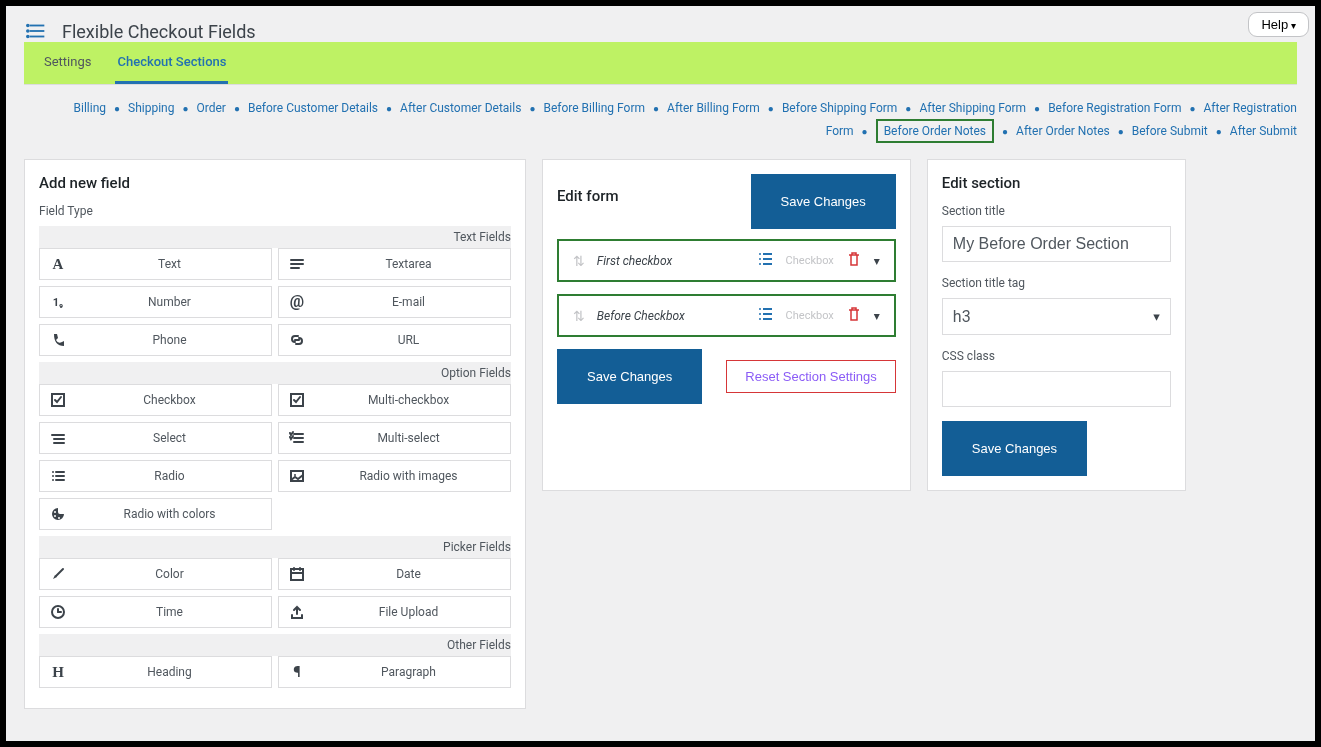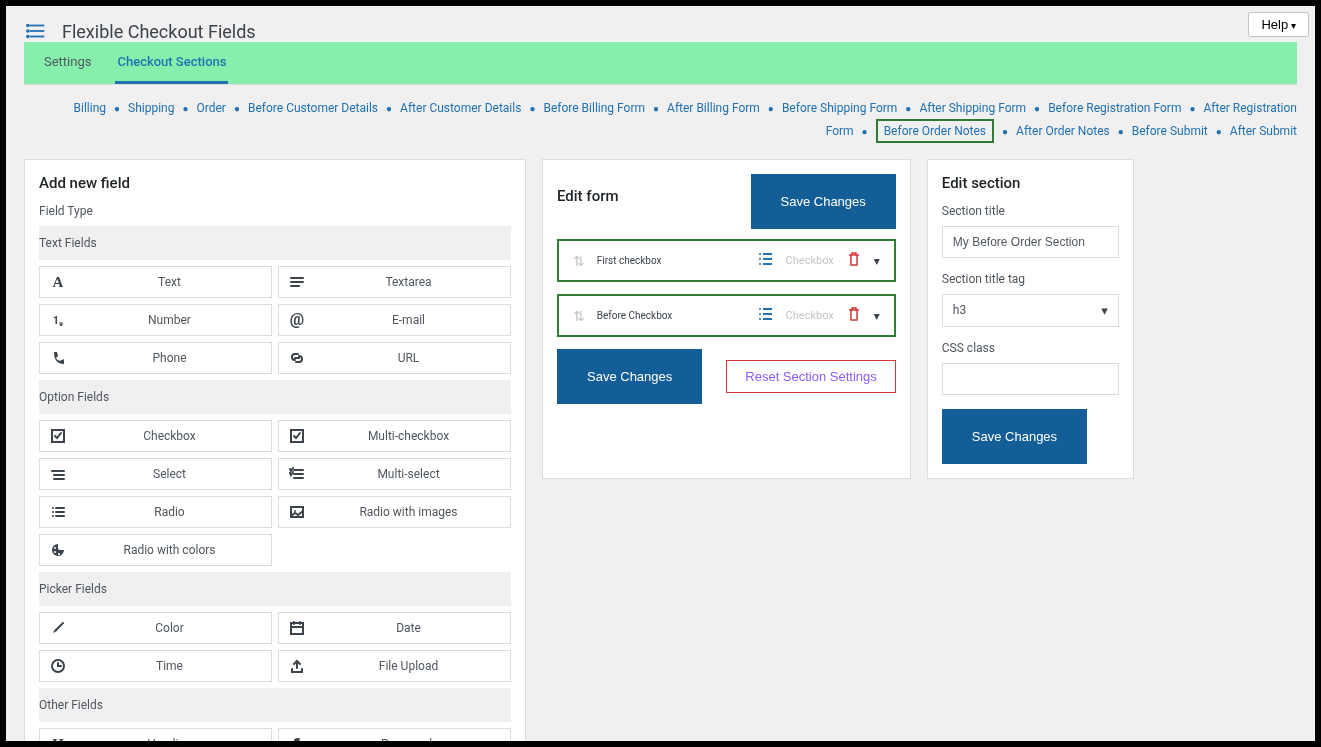--- a/index.html
+++ b/index.html
@@ -1,64 +1,64 @@
 <!DOCTYPE html>
 <html><head>
 <meta charset="utf-8">
 <style>
   * { box-sizing: border-box; margin: 0; padding: 0; }
   body { font-family: -apple-system, BlinkMacSystemFont, "Segoe UI", Roboto, sans-serif; font-size: 13px; color: #3c434a; }
   .outer { background: #000; padding: 6px; width: 1321px; height: 747px; }
   .app { background: #f0f0f1; width: 100%; height: 100%; position: relative; overflow: hidden; }
 
-  .help-btn { position: absolute; top: 6px; right: 6px; background: #fff; border: 1px solid #c3c4c7; padding: 4px 12px; font-size: 13px; cursor: pointer; border-radius: 2px; }
+  .help-btn { position: absolute; top: 6px; right: 6px; background: #fff; border: 1px solid #c3c4c7; padding: 4px 12px; font-size: 13px; cursor: pointer; border-radius: 9px; }
   .help-btn::after { content: " ▾"; font-size: 10px; }
 
   .page-header { display: flex; align-items: center; gap: 14px; padding: 14px 20px 0; }
   .page-header svg { flex: 0 0 auto; }
   .page-title { font-size: 18px; font-weight: 400; color: #3c434a; }
 
-  .tabs { display: flex; gap: 22px; background: #86efac; padding: 0 18px; border-bottom: 1px solid #dcdcde; margin: 0 18px; }
+  .tabs { display: flex; gap: 22px; background: #bef264; padding: 0 18px; border-bottom: 1px solid #dcdcde; margin: 0 18px; }
   .tab { padding: 12px 2px; font-size: 13px; color: #50575e; cursor: pointer; border-bottom: 3px solid transparent; }
   .tab.active { color: #2271b1; border-bottom-color: #2271b1; font-weight: 500; }
 
   .section-nav { padding: 12px 18px 8px 36px; font-size: 12px; line-height: 22px; text-align: right; }
   .section-nav a { color: #2271b1; text-decoration: none; cursor: pointer; }
   .section-nav a.boxed { border: 2px solid #2e7d32; padding: 3px 6px; }
   .section-nav .sep { color: #2271b1; margin: 0 8px; font-size: 10px; }
 
   .cols { display: flex; gap: 16px; padding: 8px 18px 18px; align-items: flex-start; }
   .panel { background: #fff; border: 1px solid #dcdcde; }
   .left { width: 502px; }
   .right { flex: 1; display: flex; gap: 16px; }
   .panel-inner { padding: 14px; }
   .panel h2 { font-size: 15px; font-weight: 500; margin-bottom: 12px; color: #1d2327; }
 
   .label { font-size: 12px; color: #50575e; margin-bottom: 8px; display: block; }
-  .cat-header { background: #f0f0f1; text-align: left; font-size: 12px; color: #50575e; padding: 10px 0; margin-bottom: 6px; }
+  .cat-header { background: #f0f0f1; text-align: right; font-size: 12px; color: #50575e; padding: 4px 0; }
   .grid2 { display: grid; grid-template-columns: 1fr 1fr; gap: 6px; margin-bottom: 6px; }
   .ft-btn { position: relative; border: 1px solid #dcdcde; background: #fff; padding: 8px 10px 8px 38px; text-align: center; font-size: 12px; color: #50575e; cursor: pointer; }
   .ft-btn .ico { position: absolute; left: 10px; top: 50%; transform: translateY(-50%); width: 16px; height: 16px; display: flex; align-items: center; justify-content: center; color: #3c434a; }
   .single-col { grid-column: 1 / 2; }
 
   .edit-form-head { display: flex; justify-content: space-between; align-items: center; margin-bottom: 10px; }
   .btn-primary { background: #135e96; color: #fff; border: none; padding: 20px 30px; font-size: 13px; cursor: pointer; }
   .btn-danger-outline { background: #fff; color: #8b5cf6; border: 1px solid #d63638; padding: 8px 18px; font-size: 13px; cursor: pointer; margin-left: 24px; }
 
   .field-row { border: 2px solid #2e7d32; background: #fff; margin-bottom: 12px; display: flex; align-items: center; padding: 10px 14px; gap: 12px; }
   .drag { color: #c3c4c7; font-size: 14px; cursor: grab; }
-  .field-name { flex: 1; font-size: 10px; color: #3c434a; }
+  .field-name { flex: 1; font-size: 12px; color: #3c434a; font-style: italic; }
   .field-type-icon { color: #2271b1; }
   .field-type-text { color: #c3c4c7; font-size: 11px; }
   .trash { color: #d63638; cursor: pointer; }
   .chev { cursor: pointer; font-size: 12px; }
 
   .form-actions { display: flex; justify-content: space-between; align-items: center; margin-top: 10px; }
 
-  .input, .select-wrap { border: 1px solid #dcdcde; width: 100%; padding: 8px 10px; font-size: 12px; color: #50575e; background: #fff; }
+  .input, .select-wrap { border: 1px solid #dcdcde; width: 100%; padding: 8px 10px; font-size: 16px; color: #50575e; background: #fff; }
   .field-group { margin-bottom: 14px; }
   .select-arrow { border: 1px solid #dcdcde; border-left: none; padding: 8px 10px; display: flex; align-items: center; }
   .select-row { display: flex; }
   .select-row .input { border-right: none; }
 
   svg.ico-svg { width: 16px; height: 16px; }
 </style>
 </head>
 <body>
 

